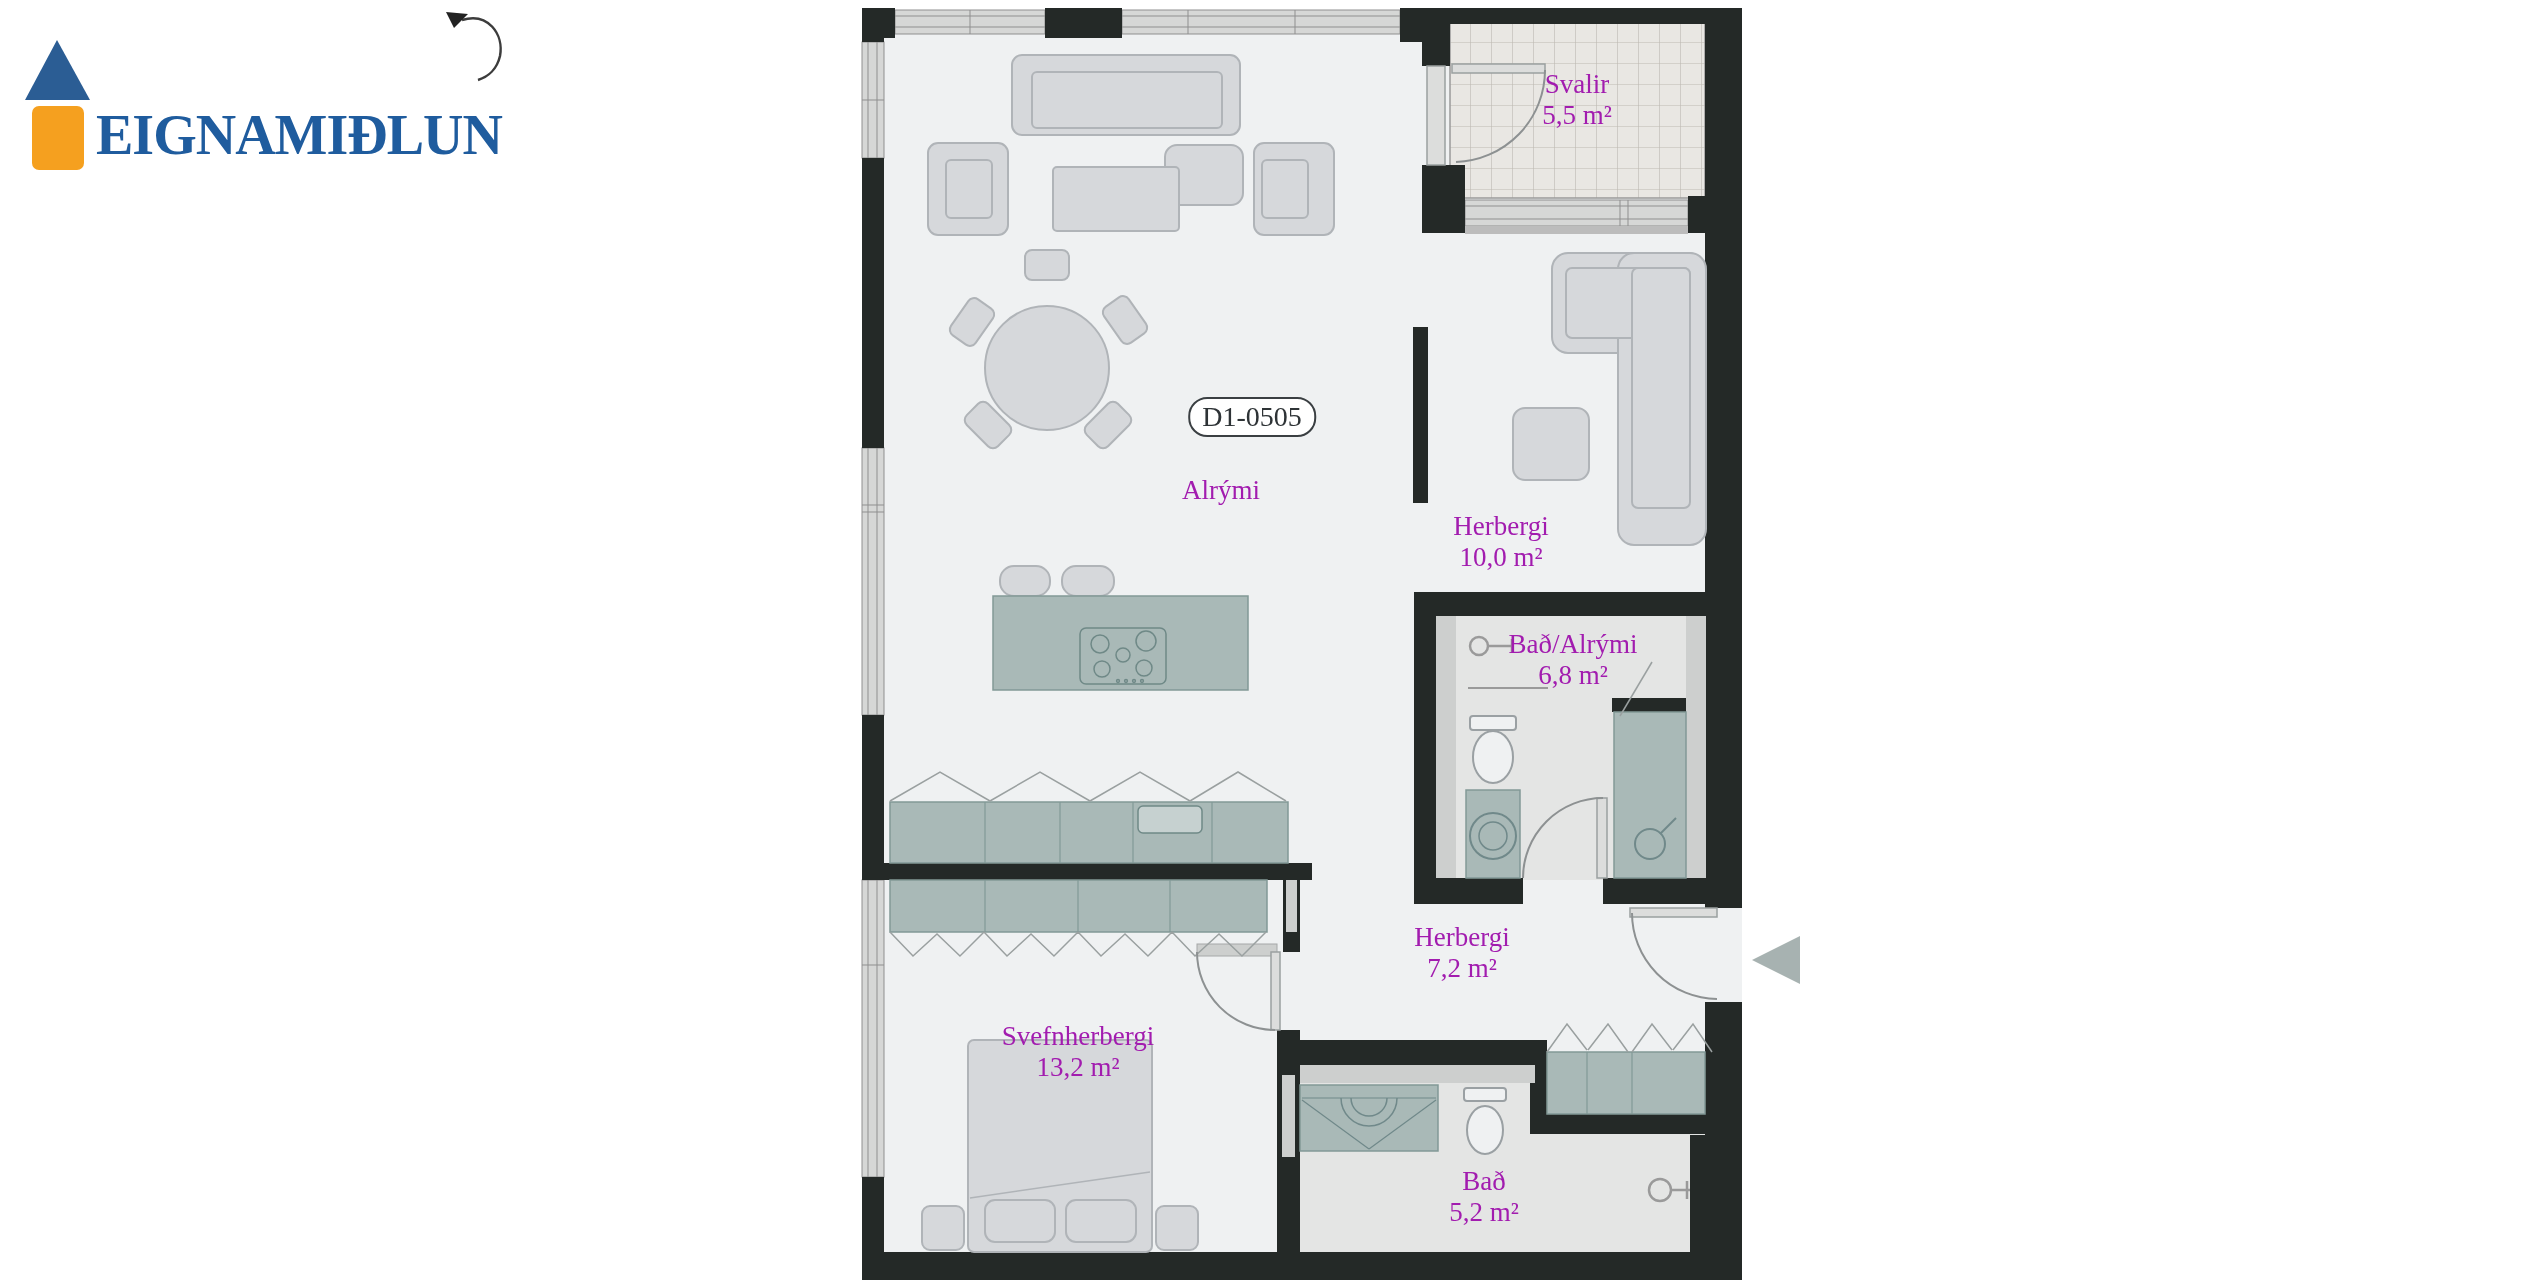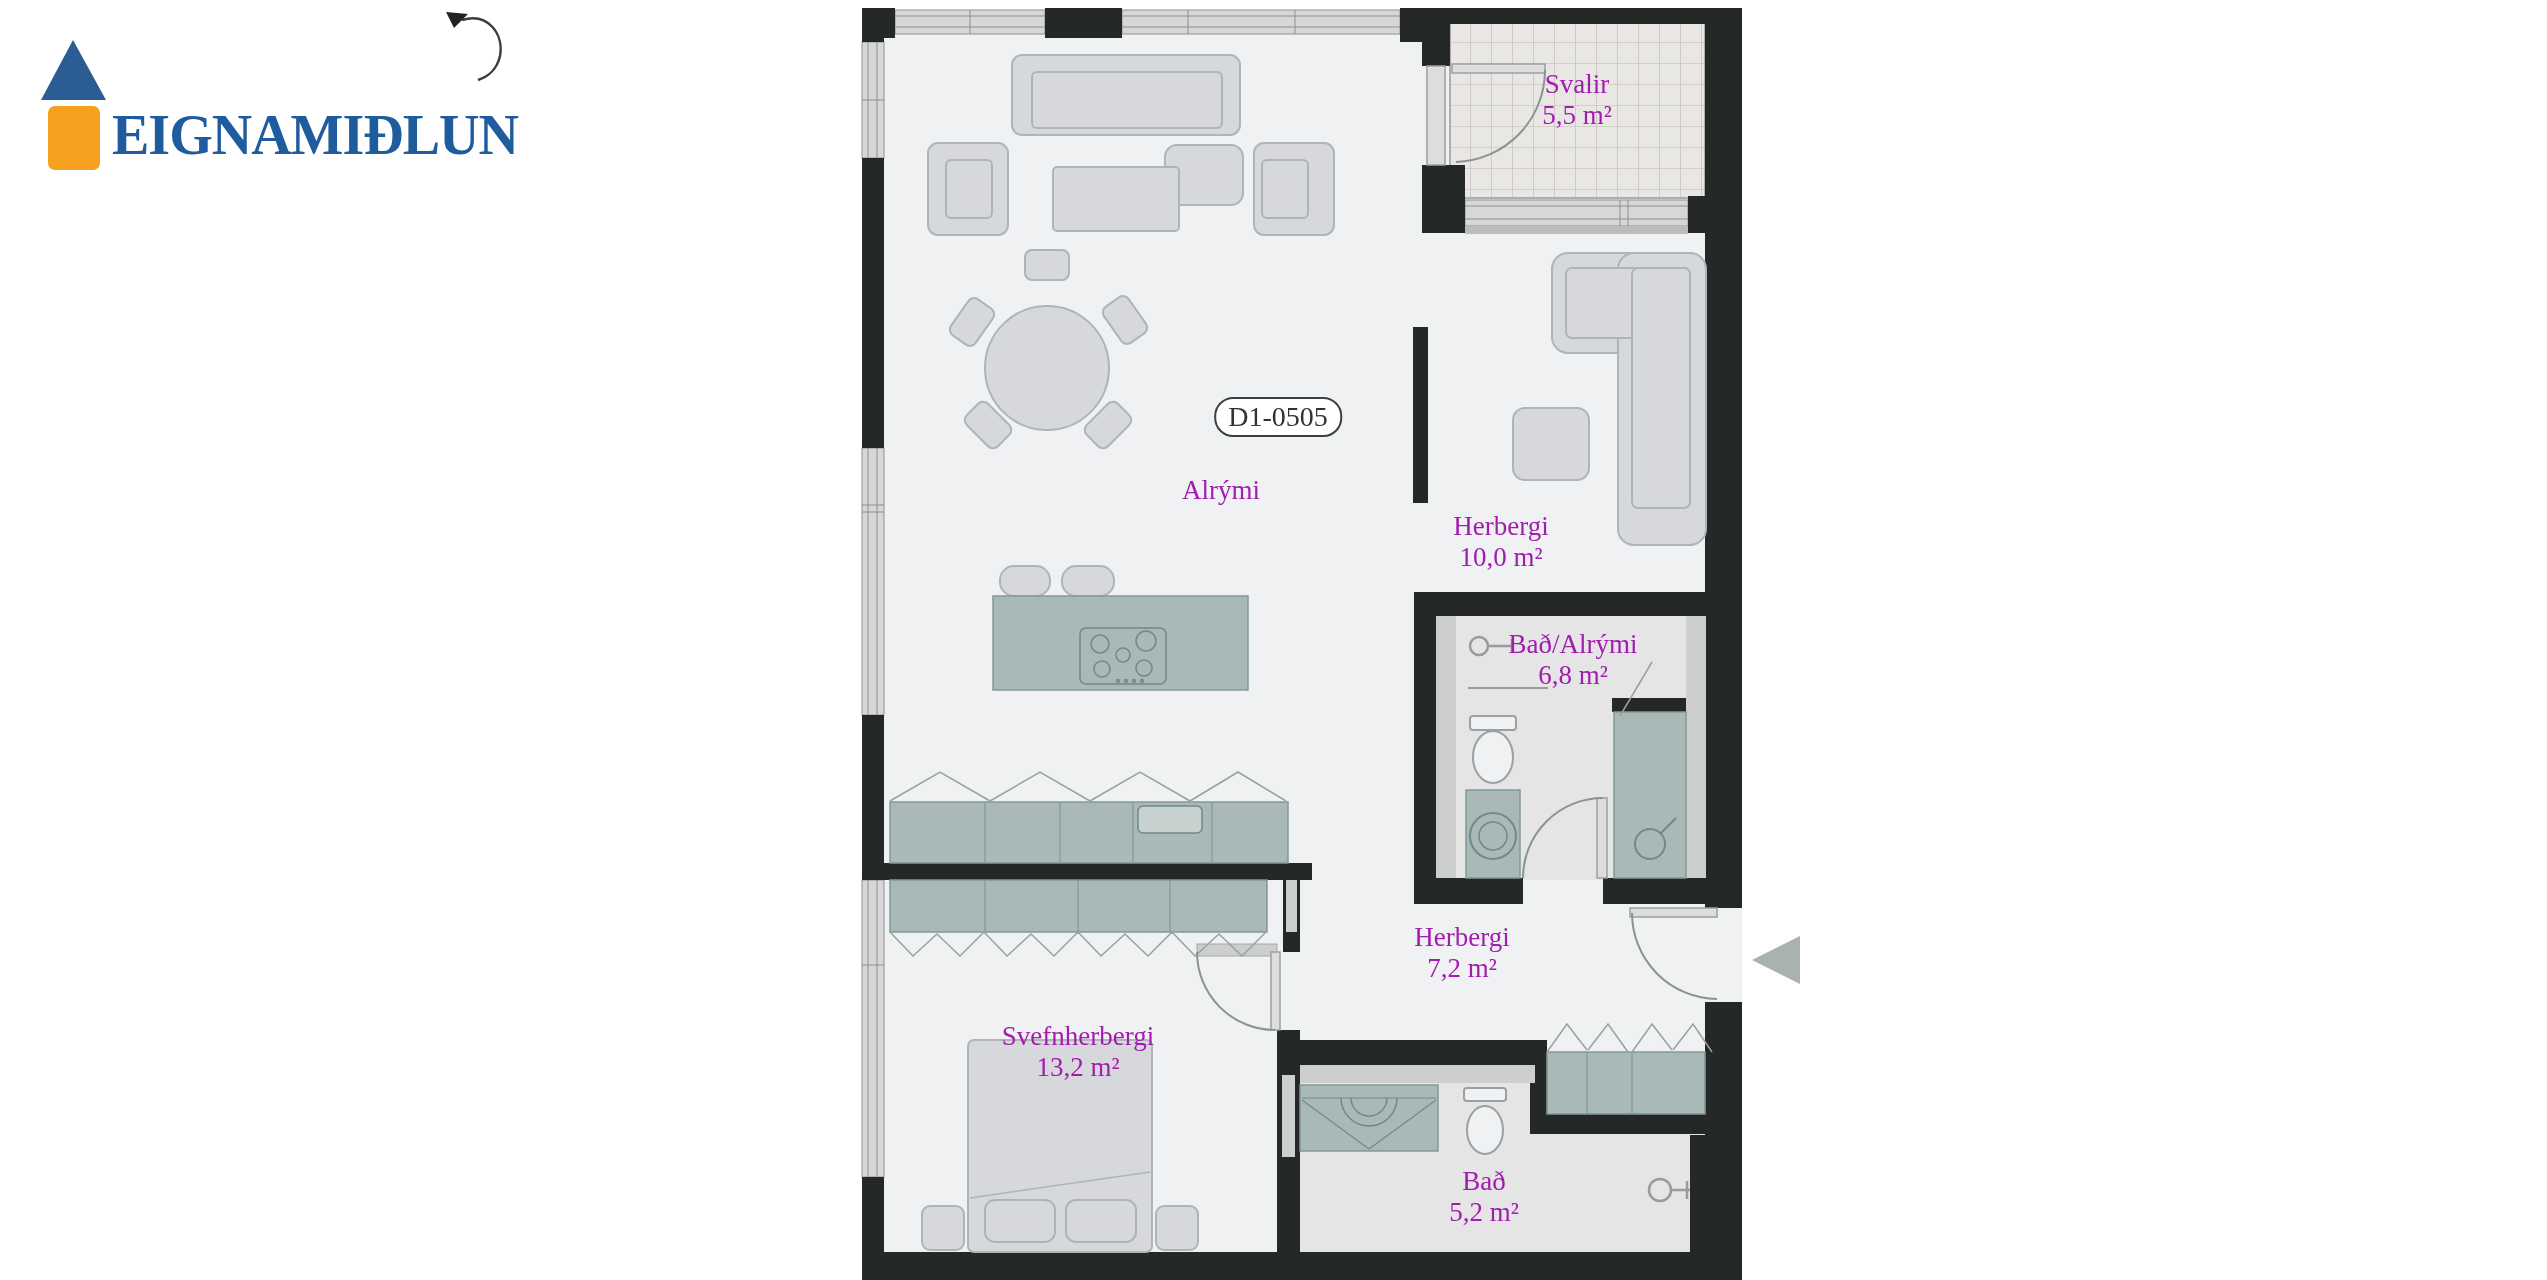--- a/index.html
+++ b/index.html
@@ -12,21 +12,21 @@
   #unit-box{position:absolute;transform:translate(-50%,-50%);border:2px solid #3a3f42;
             background:#ffffff;padding:2px 12px;font-size:28px;color:#2e3336;white-space:nowrap;}
   #brand-text{position:absolute;left:96px;top:103px;font-size:56px;font-weight:bold;
               color:#1f5c9e;letter-spacing:-1px;font-family:"Liberation Serif","DejaVu Serif",serif;}
 </style>
 </head>
 <body>
 
 <div id="stage">
 
-  <div class="abs" style="left:0;top:0;width:520px;height:200px;margin-left:16px;">
+  <div class="abs" style="left:0;top:0;width:520px;height:200px;">
     <svg class="abs" style="left:0;top:0;" width="520" height="200" viewBox="0 0 520 200">
       <polygon points="57,40 90,100 25,100" fill="#2b5d94"></polygon>
       <rect x="32" y="106" width="52" height="64" rx="7" fill="#f5a01f"></rect>
     </svg>
     <div id="brand-text">EIGNAMIÐLUN</div>
   </div>
 
   <svg class="abs" style="left:438px;top:4px;" width="80" height="86" viewBox="0 0 80 86">
     <path d="M 24 16 C 50 8 66 30 62 52 C 59 65 50 73 40 76" fill="none" stroke="#3c3c3c" stroke-width="2.5"></path>
     <polygon points="8,8 30,10 16,24" fill="#222222"></polygon>
@@ -270,21 +270,21 @@
         <path d="M 1545 70 A 92 92 0 0 1 1456 162"></path>
         <path d="M 1632 913 A 86 86 0 0 0 1717 999"></path>
         <path d="M 1197 952 A 78 78 0 0 0 1275 1030"></path>
         <path d="M 1603 798 A 80 80 0 0 0 1523 878"></path>
       </g>
     </g>
 
     <polygon points="1800,936 1800,984 1752,960" fill="#a7b2b1"></polygon>
   </svg>
 
-  <div id="unit-box" style="left:1278px;top:417px;border-radius:19px;">D1-0505</div>
+  <div id="unit-box" style="left:1252px;top:417px;border-radius:19px;">D1-0505</div>
 
   <div class="room-label" style="left:1577px;top:100px;">
     <span>Svalir</span>
     <span class="area">5,5 m²</span>
   </div>
 
   <div class="room-label" style="left:1221px;top:490px;">
     <span>Alrými</span>
   </div>
 

